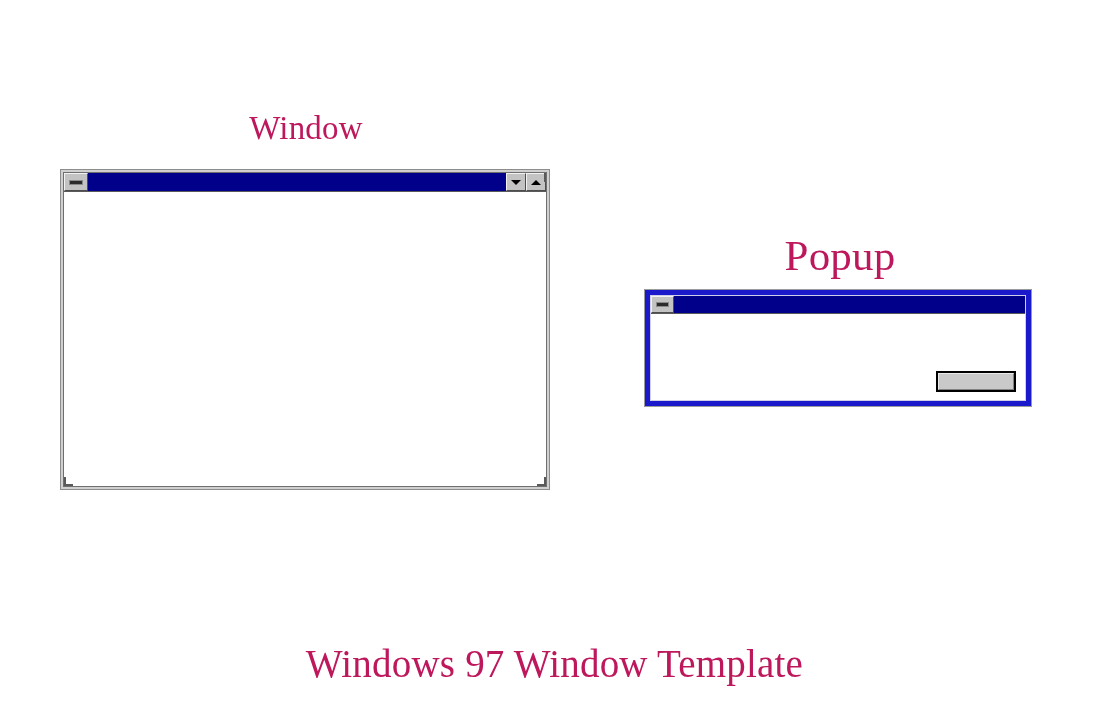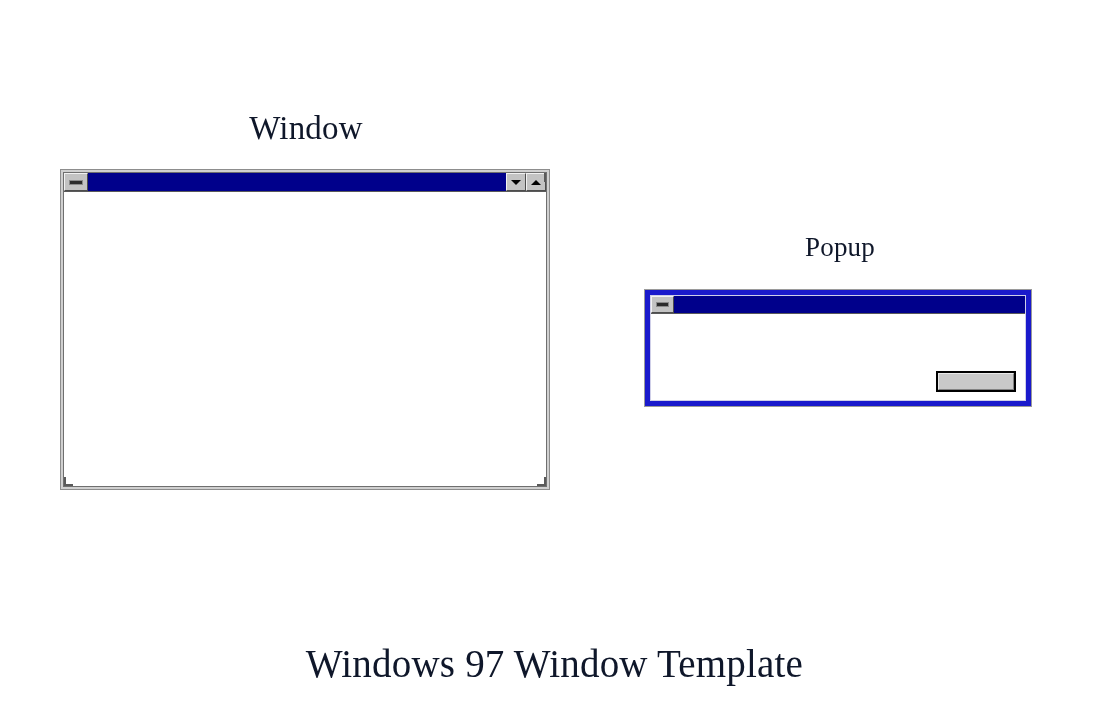--- a/index.html
+++ b/index.html
@@ -17,40 +17,40 @@
   }
 
   .canvas {
     position: absolute;
     inset: 0;
   }
 
   
   .caption {
     position: absolute;
-    color: #0f172a;
+    color: #be185d;
     font-family: "Liberation Serif", "DejaVu Serif", serif;
     font-weight: normal;
     white-space: nowrap;
     letter-spacing: 0.2px;
   }
   #window-caption {
     left: 0;
     top: 108px;
     width: 612px;
     text-align: center;
     font-size: 33px;
     line-height: 40px;
   }
   #popup-caption {
     left: 646px;
-    top: 227px;
+    top: 236px;
     width: 388px;
     text-align: center;
-    font-size: 27px;
+    font-size: 43px;
     line-height: 40px;
   }
   #page-caption {
     left: 0;
     top: 642px;
     width: 1109px;
     text-align: center;
     font-size: 39px;
     line-height: 44px;
   }

